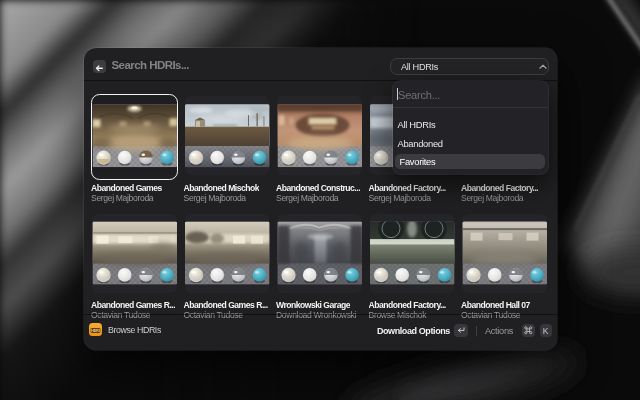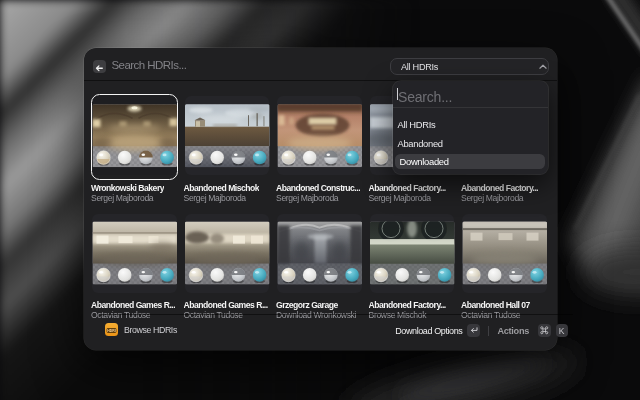--- a/index.html
+++ b/index.html
@@ -17,50 +17,50 @@
 }
 #panel { position:absolute; left:83.5px; top:48px; width:473px; height:301.5px;
   background:#202022; border-radius:12px;
   box-shadow:0 0 0 0.5px rgba(255,255,255,0.14), 0 18px 48px rgba(0,0,0,0.7);
 }
 #topbar { position:absolute; left:0; top:0; width:100%; height:33px;
   border-bottom:1px solid rgba(0,0,0,0.5); }
 #backbtn { position:absolute; left:9.5px; top:12px; width:12.5px; height:12.5px;
   background:#3d3d40; border-radius:4px; }
 #searchtxt { position:absolute; left:28px; top:11.2px; font-size:11.5px; color:#828287;
-  letter-spacing:-0.55px; }
+  letter-spacing:-0.55px;font-weight:bold; }
 #selectbtn { position:absolute; left:306px; top:9.5px; width:159px; height:17px;
   border:1px solid #3e3e42; border-radius:7px; background:#242427; }
 #selecttxt { position:absolute; left:10.5px; top:3.4px; font-size:9.2px; letter-spacing:-0.3px; color:#e3e3e6; }
 .card { position:absolute; width:84.5px; height:79px; background:#252529;
   border-radius:6px; }
 .t { position:absolute; font-size:8.6px; font-weight:700; letter-spacing:-0.5px; color:#f4f4f4;
   white-space:nowrap; max-width:85px; overflow:hidden; }
 .s { position:absolute; font-size:8.6px; letter-spacing:-0.35px; color:#98989d; white-space:nowrap; }
 .sel { position:absolute; border:1.6px solid #f4f4f4; border-radius:8.5px; }
 #dropdown { position:absolute; left:309px; top:33px; width:155.5px; height:93px;
   background:#232327; border-radius:8px; z-index:5;
   box-shadow:0 0 0 1px rgba(255,255,255,0.09), 0 10px 28px rgba(0,0,0,0.65); }
 .dd-sep { position:absolute; left:0; top:26px; width:100%; height:1px; background:rgba(255,255,255,0.08); }
-.dd-search { position:absolute; left:5.5px; top:7.5px; font-size:14px; letter-spacing:-0.2px; color:#6f6f74; }
+.dd-search { position:absolute; left:5.5px; top:7.5px; font-size:11px; letter-spacing:-0.2px; color:#6f6f74; }
 .dd-caret { position:absolute; left:4px; top:6.5px; width:1px; height:12px; background:#d0d0d4; }
 .dd-item { position:absolute; left:5px; font-size:9.4px; letter-spacing:-0.3px; color:#e9e9ec; }
 .dd-hl { position:absolute; left:2.8px; top:72.5px; width:150px; height:15.5px;
   background:#3c3c40; border-radius:5.5px; }
-#botbar { position:absolute; left:16px; bottom:0; width:100%; height:36px;
+#botbar { position:absolute; left:0; bottom:0; width:100%; height:36px;
   border-top:1px solid rgba(0,0,0,0.5);padding-left:36px; }
 #hicon { position:absolute; left:5px; top:8.5px; width:13px; height:13px; border-radius:3.5px;
   background:linear-gradient(180deg,#f6ae33,#ec9416); }
 #browse { position:absolute; left:24.5px; top:10px; font-size:8.8px; letter-spacing:-0.4px; color:#cfcfd3; }
 #rightbar { position:absolute; right:5px; top:2.5px; height:27px; display:flex; align-items:center; }
-#dlopt { font-size:9px; font-weight:400; letter-spacing:-0.4px; color:#f0f0f1; margin-right:4.5px; }
+#dlopt { font-size:9px; font-weight:700; letter-spacing:-0.4px; color:#f0f0f1; margin-right:4.5px; }
 .key { width:13.5px; height:13px; background:#37373b; border-radius:4px;
   display:flex; align-items:center; justify-content:center; color:#c9c9cd; }
 #vsep { width:1px; height:10px; background:#3f3f43; margin:0 8px; }
-#actions { font-size:9.2px; letter-spacing:-0.3px; color:#9b9b9f; margin-right:8.5px;font-weight:bold; }
+#actions { font-size:9.2px; letter-spacing:-0.3px; color:#9b9b9f; margin-right:8.5px; }
 .kk { font-size:8.5px; }
 </style></head>
 <body>
 <div id="bgwrap">
   <div id="stripes"></div>
   <svg class="abs" style="left:0;top:0" width="640" height="400" viewBox="0 0 640 400">
     <defs>
       <filter id="bgb1" x="-80%" y="-80%" width="260%" height="260%">
           <feGaussianBlur stdDeviation="7"></feGaussianBlur>
         </filter>
@@ -111,42 +111,42 @@
     <div id="searchtxt">Search HDRIs...</div>
     <div id="selectbtn">
       <div id="selecttxt">All HDRIs</div>
       <svg class="abs" style="left:148px;top:5.5px" width="8" height="6" viewBox="0 0 9 6">
         <path d="M1,4.4 L4.5,1 L8,4.4" stroke="#a2a2a7" stroke-width="1.3" fill="none" stroke-linecap="round" stroke-linejoin="round"></path>
       </svg>
     </div>
   </div>
 
   <div class="card" style="left:8.5px;top:48.2px;background:#1e1e21"></div>
-<div class="t" style="left:7.5px;top:134.8px">Wronkowski Bakery</div>
+<div class="t" style="left:7.5px;top:134.8px">Abandoned Games</div>
 <div class="s" style="left:7.5px;top:145.0px">Sergej Majboroda</div>
 <div class="card" style="left:101.0px;top:48.2px"></div>
 <div class="t" style="left:100.0px;top:134.8px">Abandoned Mischok</div>
 <div class="s" style="left:100.0px;top:145.0px">Sergej Majboroda</div>
 <div class="card" style="left:193.5px;top:48.2px"></div>
 <div class="t" style="left:192.5px;top:134.8px">Abandoned Construc...</div>
 <div class="s" style="left:192.5px;top:145.0px">Sergej Majboroda</div>
 <div class="card" style="left:286.0px;top:48.2px"></div>
 <div class="t" style="left:285.0px;top:134.8px">Abandoned Factory...</div>
 <div class="s" style="left:285.0px;top:145.0px">Sergej Majboroda</div>
 <div class="card" style="left:378.5px;top:48.2px"></div>
 <div class="t" style="left:377.5px;top:134.8px">Abandoned Factory...</div>
 <div class="s" style="left:377.5px;top:145.0px">Sergej Majboroda</div>
 <div class="card" style="left:8.5px;top:165.6px"></div>
 <div class="t" style="left:7.5px;top:251.8px">Abandoned Games R...</div>
 <div class="s" style="left:7.5px;top:262.0px">Octavian Tudose</div>
 <div class="card" style="left:101.0px;top:165.6px"></div>
 <div class="t" style="left:100.0px;top:251.8px">Abandoned Games R...</div>
 <div class="s" style="left:100.0px;top:262.0px">Octavian Tudose</div>
 <div class="card" style="left:193.5px;top:165.6px"></div>
-<div class="t" style="left:192.5px;top:251.8px">Grzegorz Garage</div>
+<div class="t" style="left:192.5px;top:251.8px">Wronkowski Garage</div>
 <div class="s" style="left:192.5px;top:262.0px">Download Wronkowski</div>
 <div class="card" style="left:286.0px;top:165.6px"></div>
 <div class="t" style="left:285.0px;top:251.8px">Abandoned Factory...</div>
 <div class="s" style="left:285.0px;top:262.0px">Browse Mischok</div>
 <div class="card" style="left:378.5px;top:165.6px"></div>
 <div class="t" style="left:377.5px;top:251.8px">Abandoned Hall 07</div>
 <div class="s" style="left:377.5px;top:262.0px">Octavian Tudose</div>
 <div class="sel" style="left:7.3px;top:46.2px;width:87px;height:85.6px"></div>
   <svg class="abs" style="left:0;top:0" width="473" height="301.5" viewBox="0 0 473 301.5">
 <defs>
@@ -555,21 +555,21 @@
 <ellipse cx="72" cy="50.699999999999996" rx="2" ry="1.4" fill="#cfeef5" opacity="0.8"></ellipse>
         </g>
       </g>
     </svg>
 
   <div id="dropdown">
     <div class="dd-caret"></div>
     <div class="dd-search">Search...</div>
     <div class="dd-sep"></div>
     <div class="dd-hl"></div>
-    <div class="dd-item" style="color:#fff; left:7px; z-index:2; top:74.5px">Downloaded</div>
+    <div class="dd-item" style="color:#fff; left:7px; z-index:2; top:74.5px">Favorites</div>
     <div class="dd-item" style="top:38px">All HDRIs</div>
     <div class="dd-item" style="top:57px">Abandoned</div>
   </div>
 
   <div id="botbar">
     <div id="hicon"><svg width="13" height="13" viewBox="0 0 13 13">
       <rect x="1.6" y="4.1" width="9.8" height="4.8" rx="1.4" fill="#4a2f07" opacity="0.85"></rect>
       <text x="6.5" y="7.9" font-size="3.4" font-weight="700" fill="#ffd9a0" text-anchor="middle" font-family="Liberation Sans">HDRI</text>
     </svg></div>
     <div id="browse">Browse HDRIs</div>

